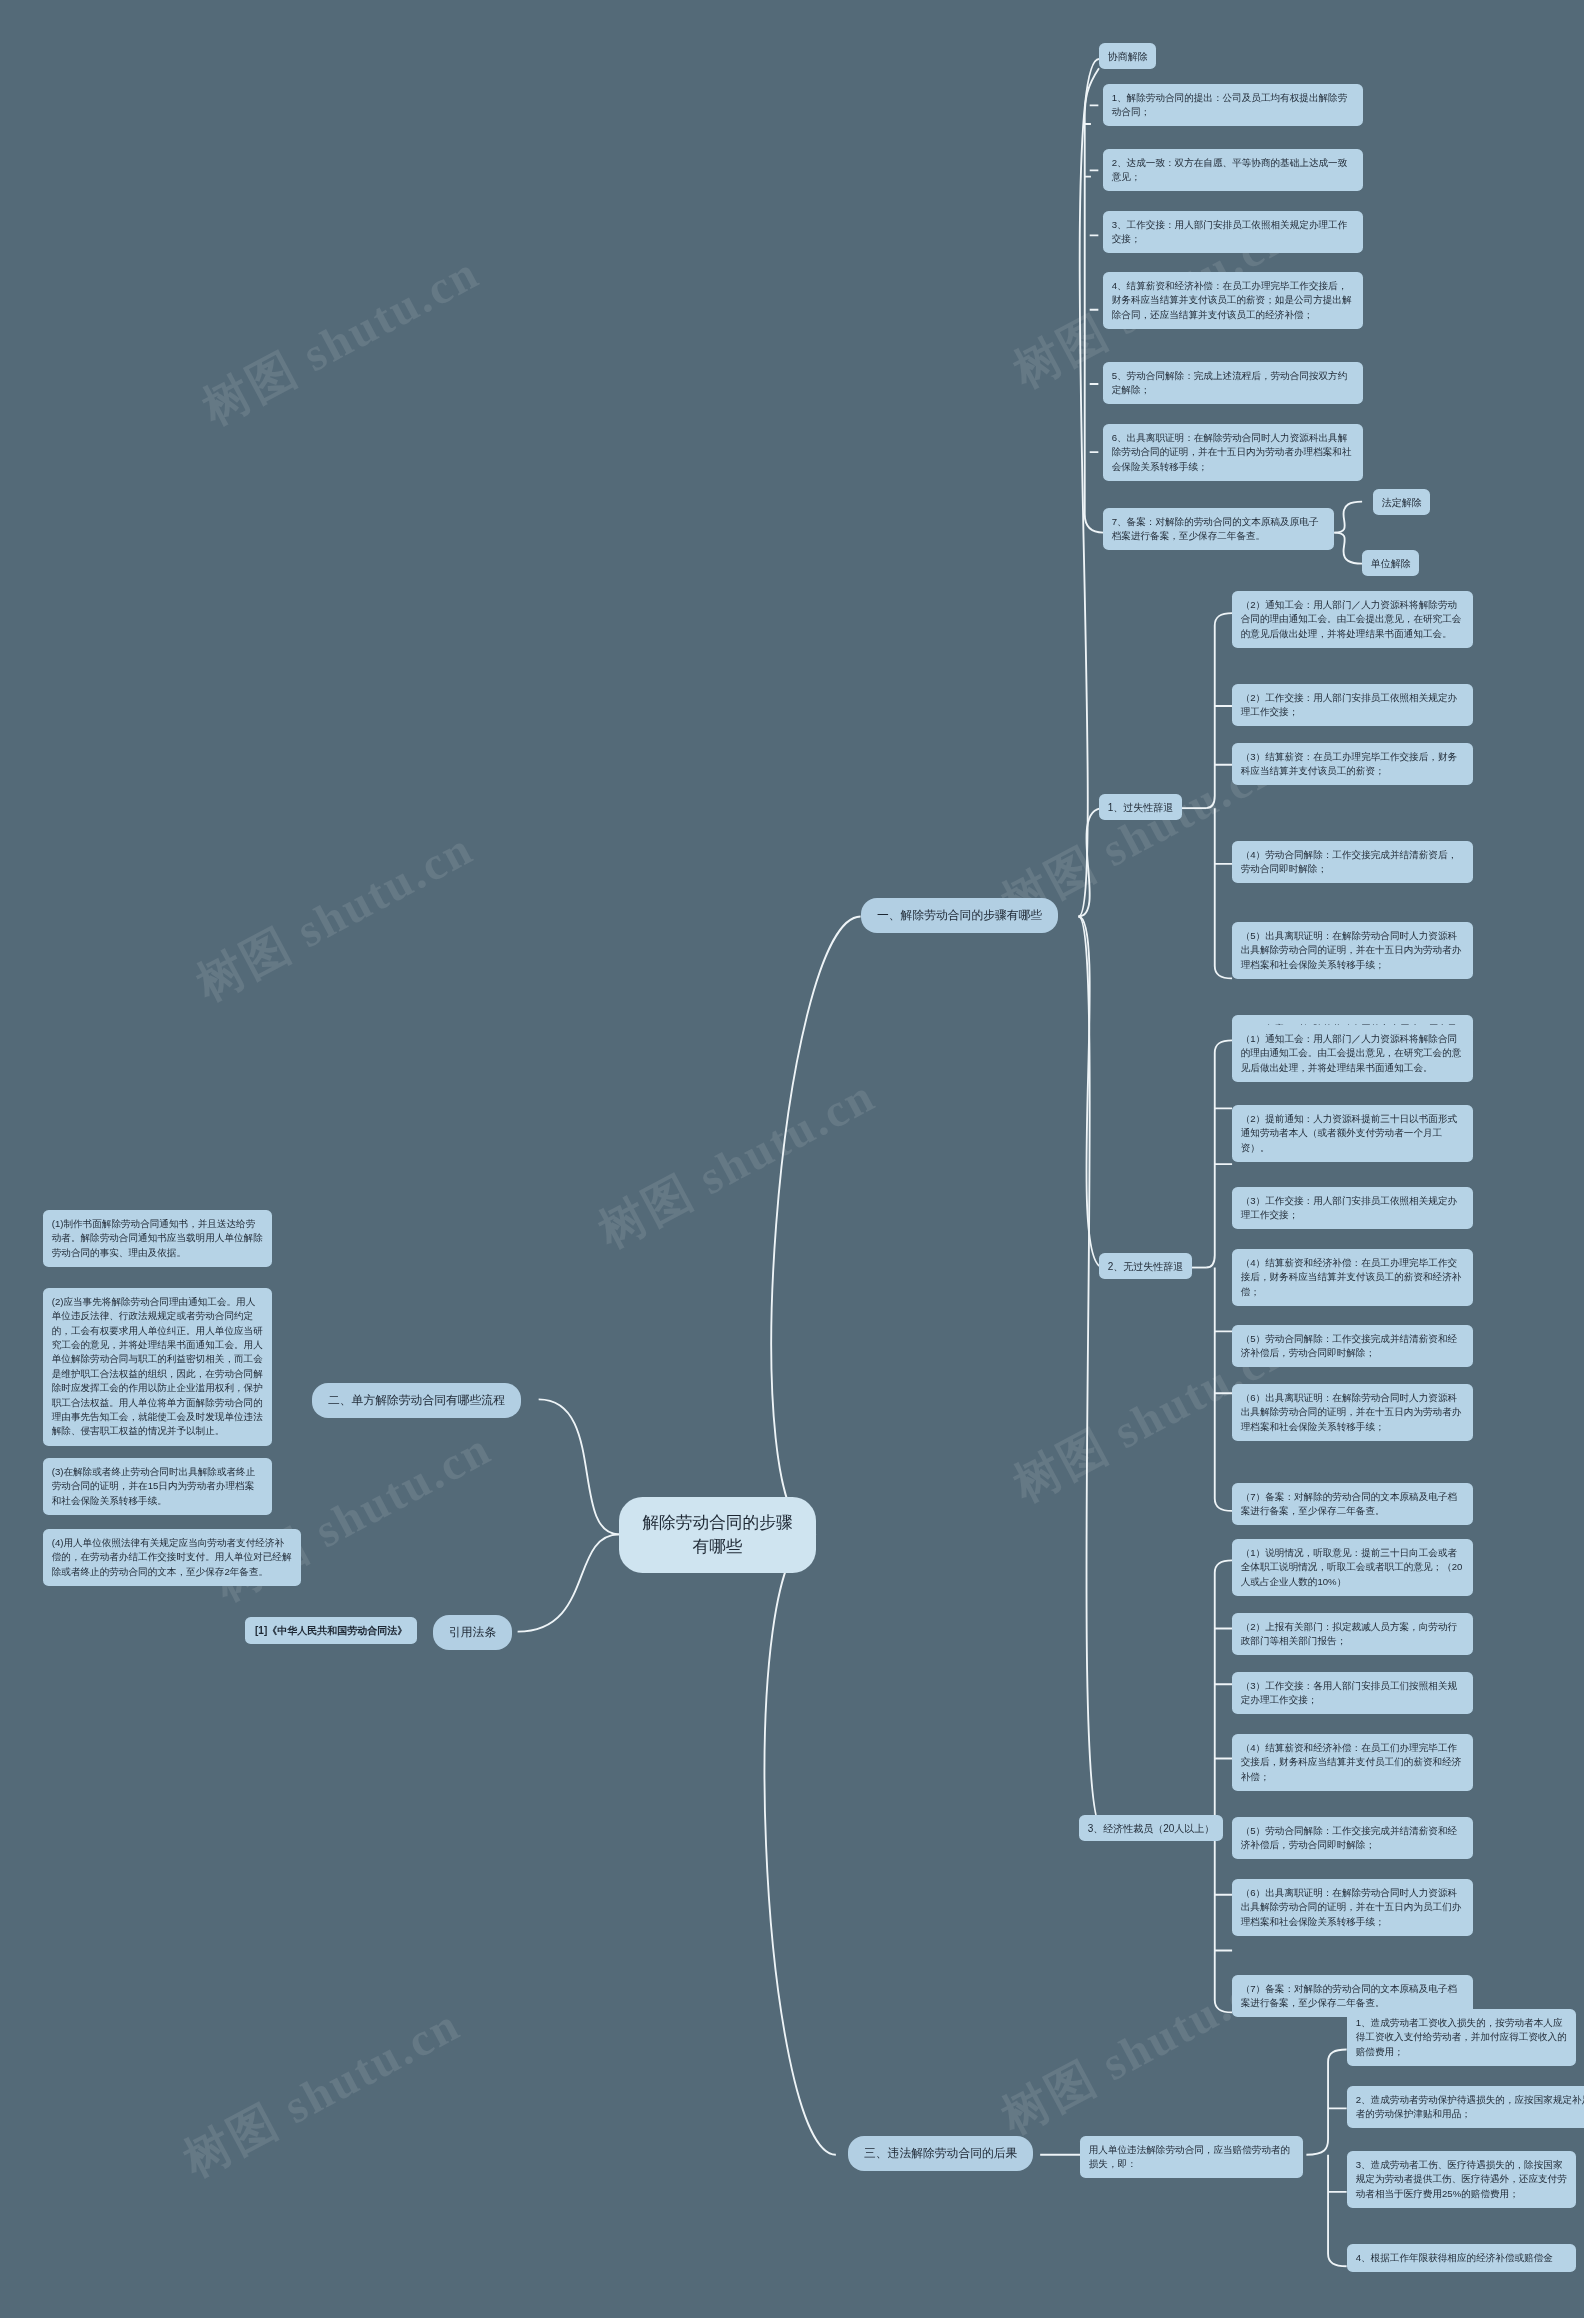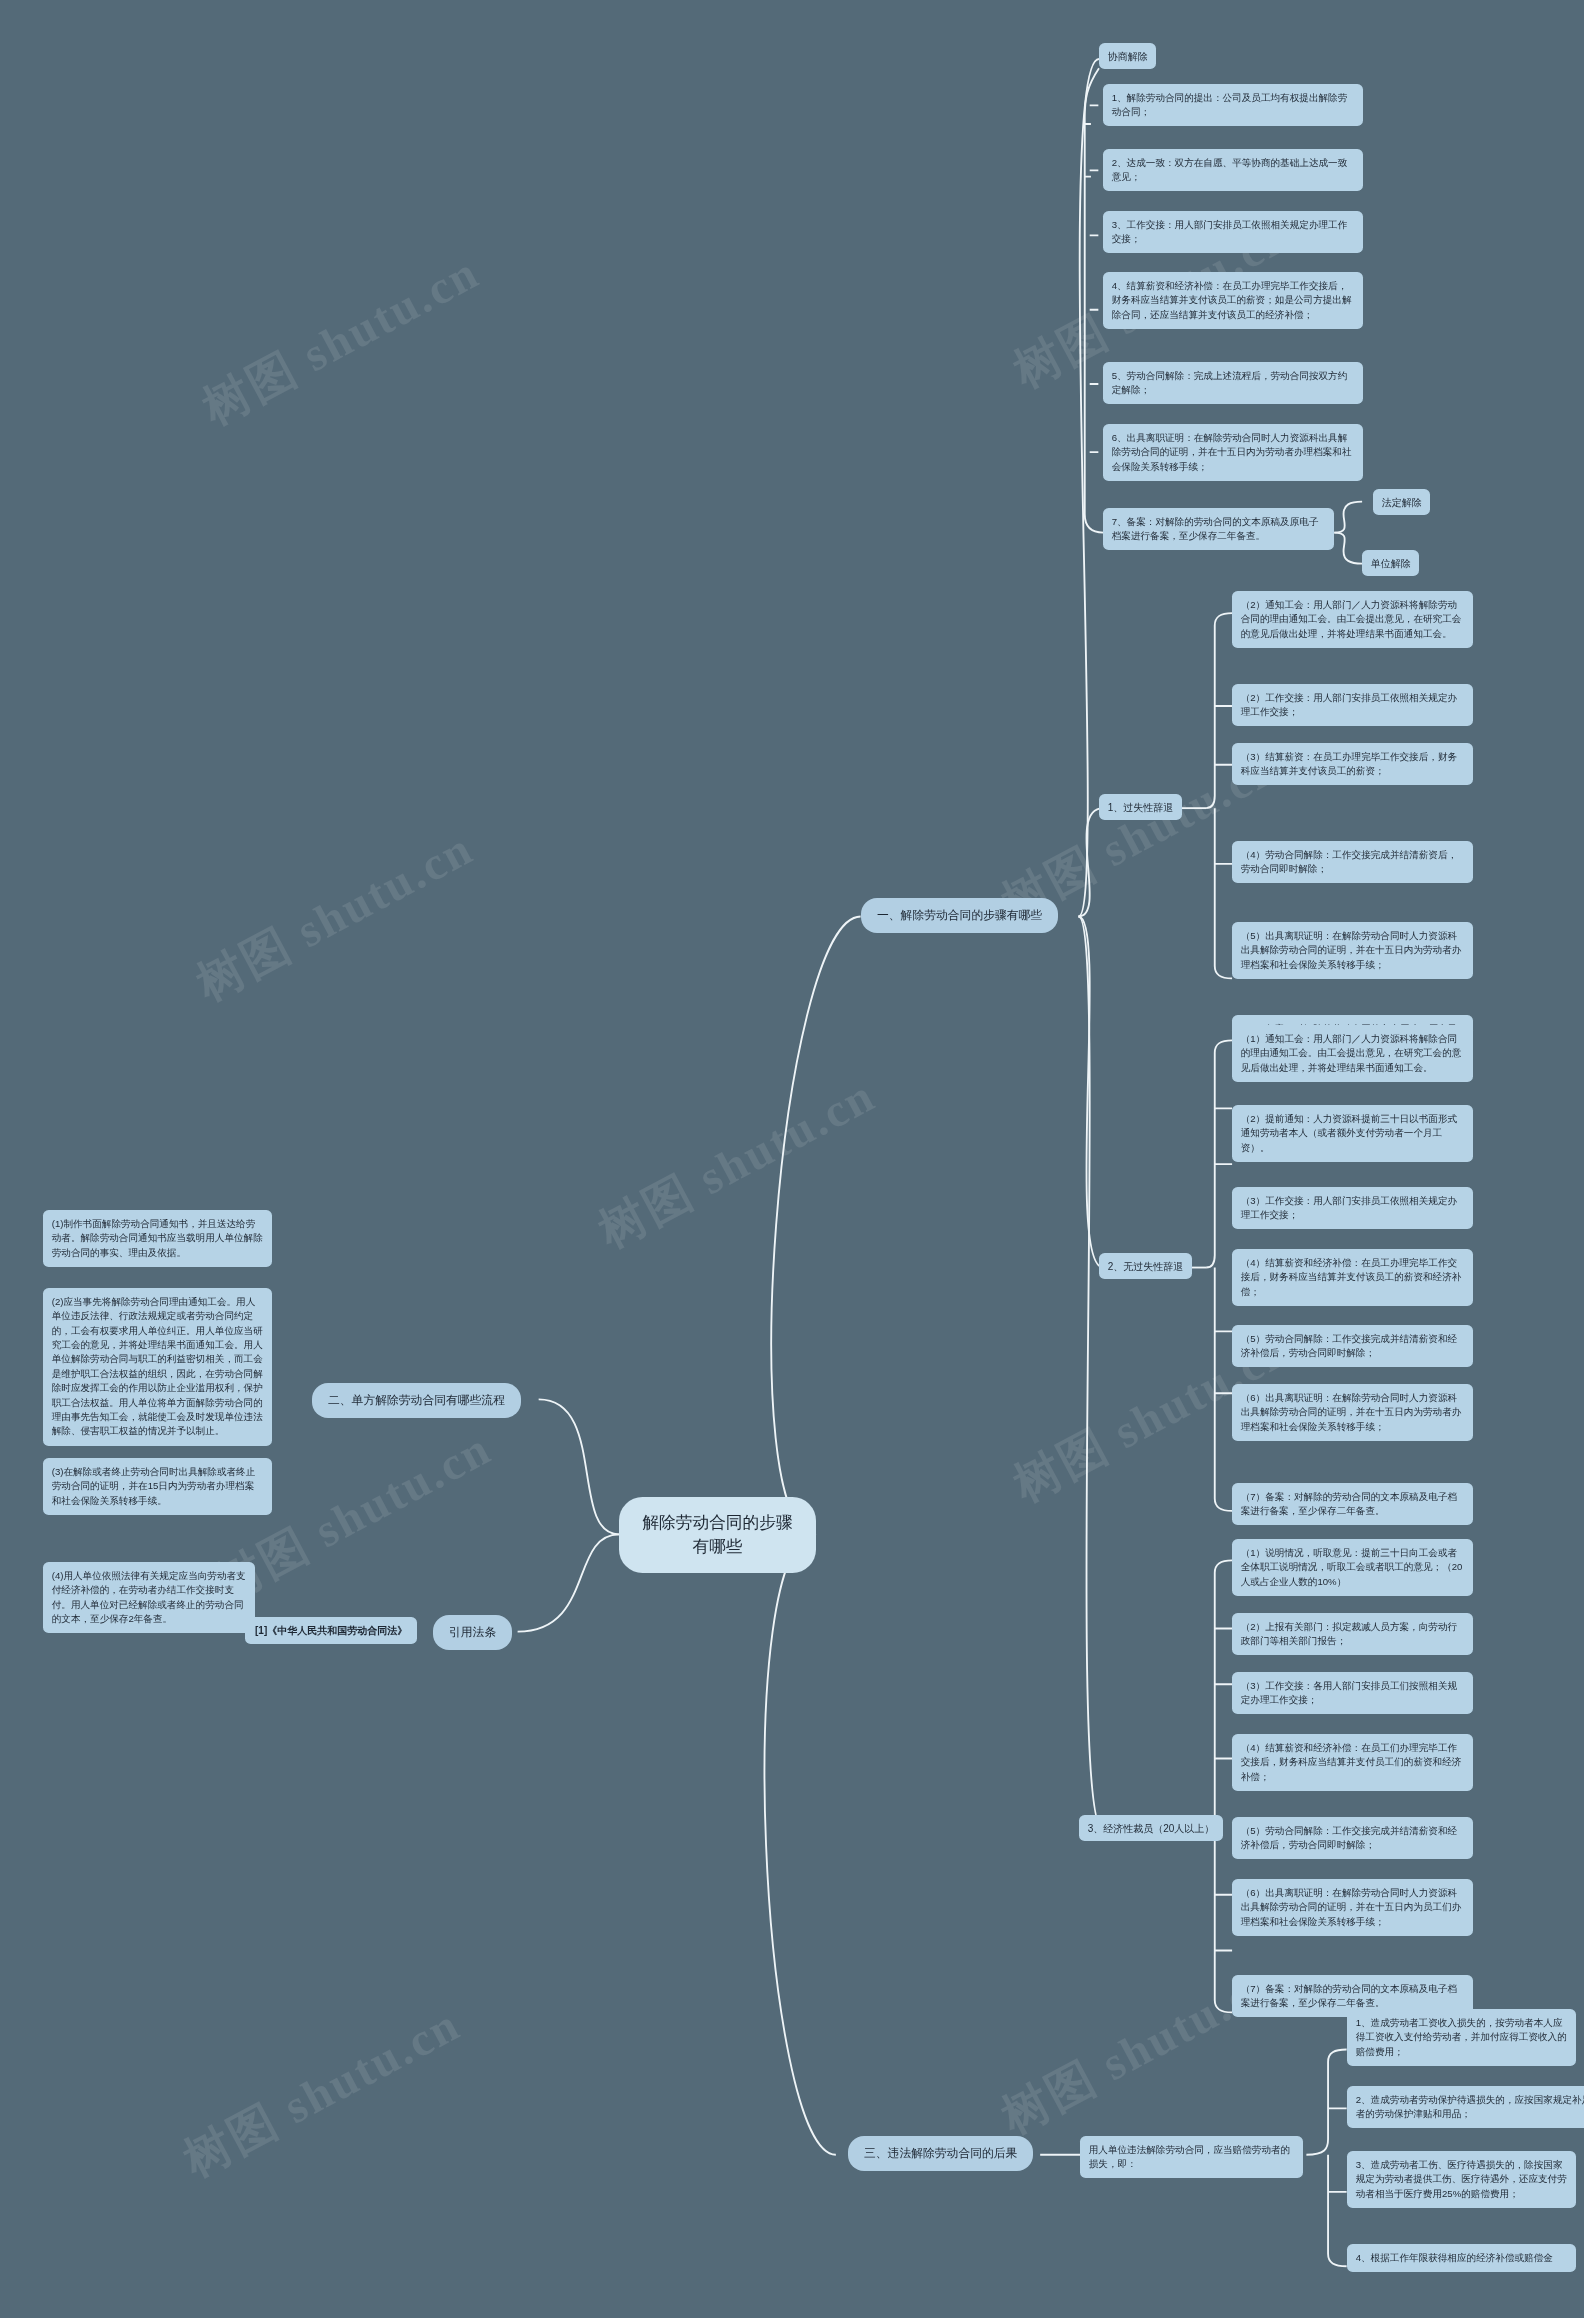--- a/index.html
+++ b/index.html
@@ -99,21 +99,21 @@
     <path d="M2145,3405 h30 M2145,3540 h30"></path>
   </svg>
 
   <div class="node root" style="left:619px;top:1497px;width:197px;">解除劳动合同的步骤有哪些</div>
 
   <div class="node sect" style="left:312px;top:1383px;">二、单方解除劳动合同有哪些流程</div>
 
   <div class="node leaf" style="left:43px;top:1210px;width:229px;">(1)制作书面解除劳动合同通知书，并且送达给劳动者。解除劳动合同通知书应当载明用人单位解除劳动合同的事实、理由及依据。</div>
   <div class="node leaf" style="left:43px;top:1288px;width:229px;">(2)应当事先将解除劳动合同理由通知工会。用人单位违反法律、行政法规规定或者劳动合同约定的，工会有权要求用人单位纠正。用人单位应当研究工会的意见，并将处理结果书面通知工会。用人单位解除劳动合同与职工的利益密切相关，而工会是维护职工合法权益的组织，因此，在劳动合同解除时应发挥工会的作用以防止企业滥用权利，保护职工合法权益。用人单位将单方面解除劳动合同的理由事先告知工会，就能使工会及时发现单位违法解除、侵害职工权益的情况并予以制止。</div>
   <div class="node leaf" style="left:43px;top:1458px;width:229px;">(3)在解除或者终止劳动合同时出具解除或者终止劳动合同的证明，并在15日内为劳动者办理档案和社会保险关系转移手续。</div>
-  <div class="node leaf" style="left:43px;top:1529px;width:212px;margin-top:33px;">(4)用人单位依照法律有关规定应当向劳动者支付经济补偿的，在劳动者办结工作交接时支付。用人单位对已经解除或者终止的劳动合同的文本，至少保存2年备查。</div>
+  <div class="node leaf" style="left:43px;top:1529px;width:258px;">(4)用人单位依照法律有关规定应当向劳动者支付经济补偿的，在劳动者办结工作交接时支付。用人单位对已经解除或者终止的劳动合同的文本，至少保存2年备查。</div>
 
   <div class="node sect" style="left:433px;top:1615px;">引用法条</div>
   <div class="node small" style="left:245px;top:1617px;">[1]《中华人民共和国劳动合同法》</div>
 
   <div class="node sect" style="left:861px;top:898px;">一、解除劳动合同的步骤有哪些</div>
 
   <div class="node tag" style="left:1099px;top:43px;">协商解除</div>
 
   <div class="node leaf" style="left:1103px;top:84px;width:260px;">1、解除劳动合同的提出：公司及员工均有权提出解除劳动合同；</div>
   <div class="node leaf" style="left:1103px;top:149px;width:260px;">2、达成一致：双方在自愿、平等协商的基础上达成一致意见；</div>

